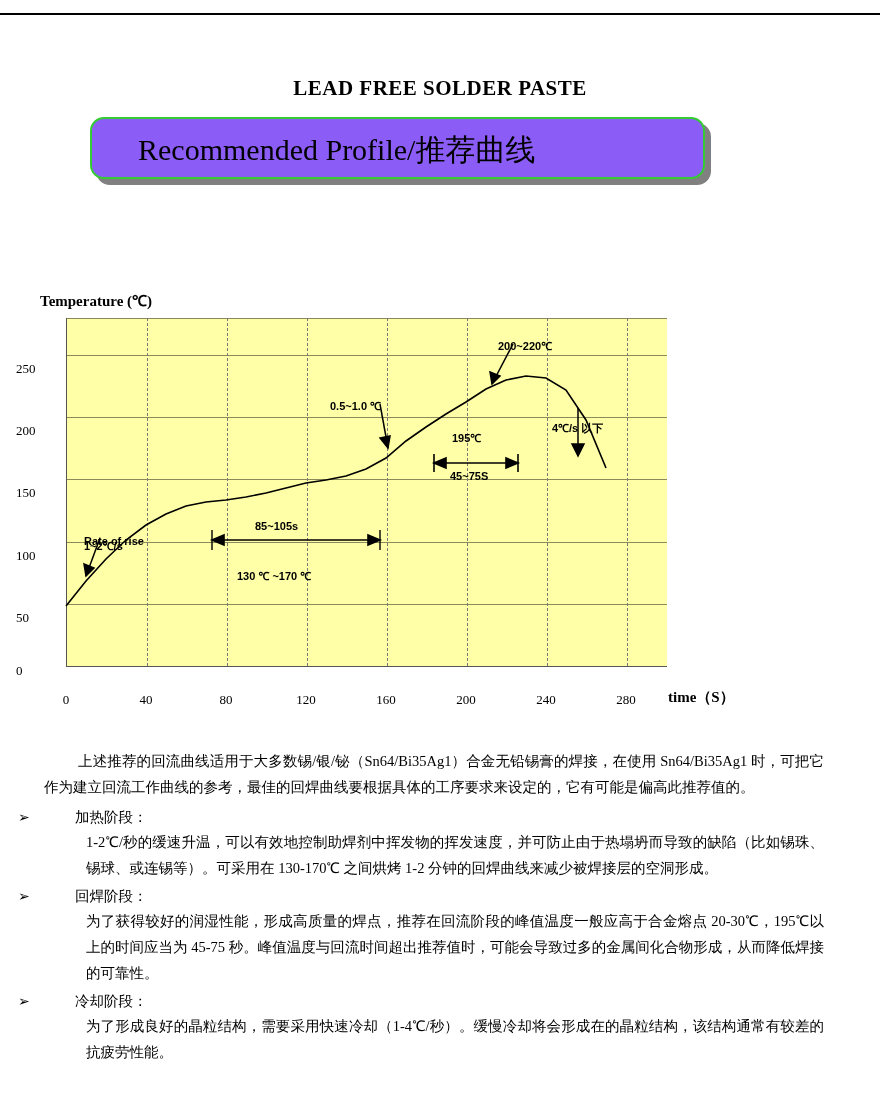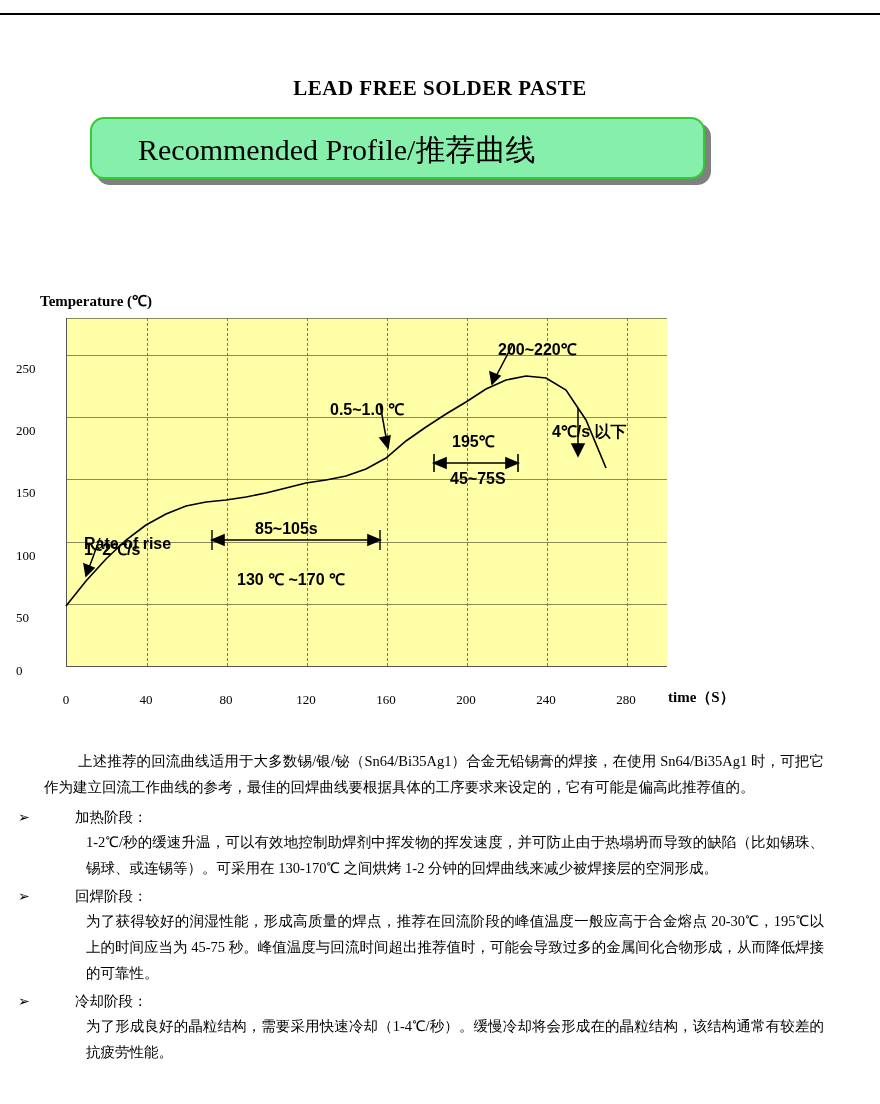--- a/index.html
+++ b/index.html
@@ -38,21 +38,21 @@
     position: absolute;
     left: 96px; top: 123px;
     width: 615px; height: 62px;
     background: #808080;
     border-radius: 14px;
   }
   .banner {
     position: absolute;
     left: 90px; top: 117px;
     width: 615px; height: 62px;
-    background: #86efac;
+    background: #8b5cf6;
     border: 2px solid #33cc33;
     border-radius: 14px;
     box-sizing: border-box;
   }
   .banner-text {
     position: absolute;
     left: 46px; top: 11px;
     font-family: "Liberation Serif", serif;
     font-size: 30px;
     color: #000;
@@ -113,21 +113,21 @@
     position: absolute;
     left: 668px; top: 408px;
     font-family: "Liberation Serif", serif;
     font-weight: bold;
     font-size: 15px;
     white-space: nowrap;
   }
   .ann {
     position: absolute;
     font-family: "Liberation Sans", sans-serif;
-    font-size: 16px;
+    font-size: 11px;
     font-weight: bold;
     white-space: nowrap;
     color: #000;
   }
   svg.overlay {
     position: absolute;
     left: 0; top: 0;
     width: 880px; height: 450px;
     overflow: visible;
   }

